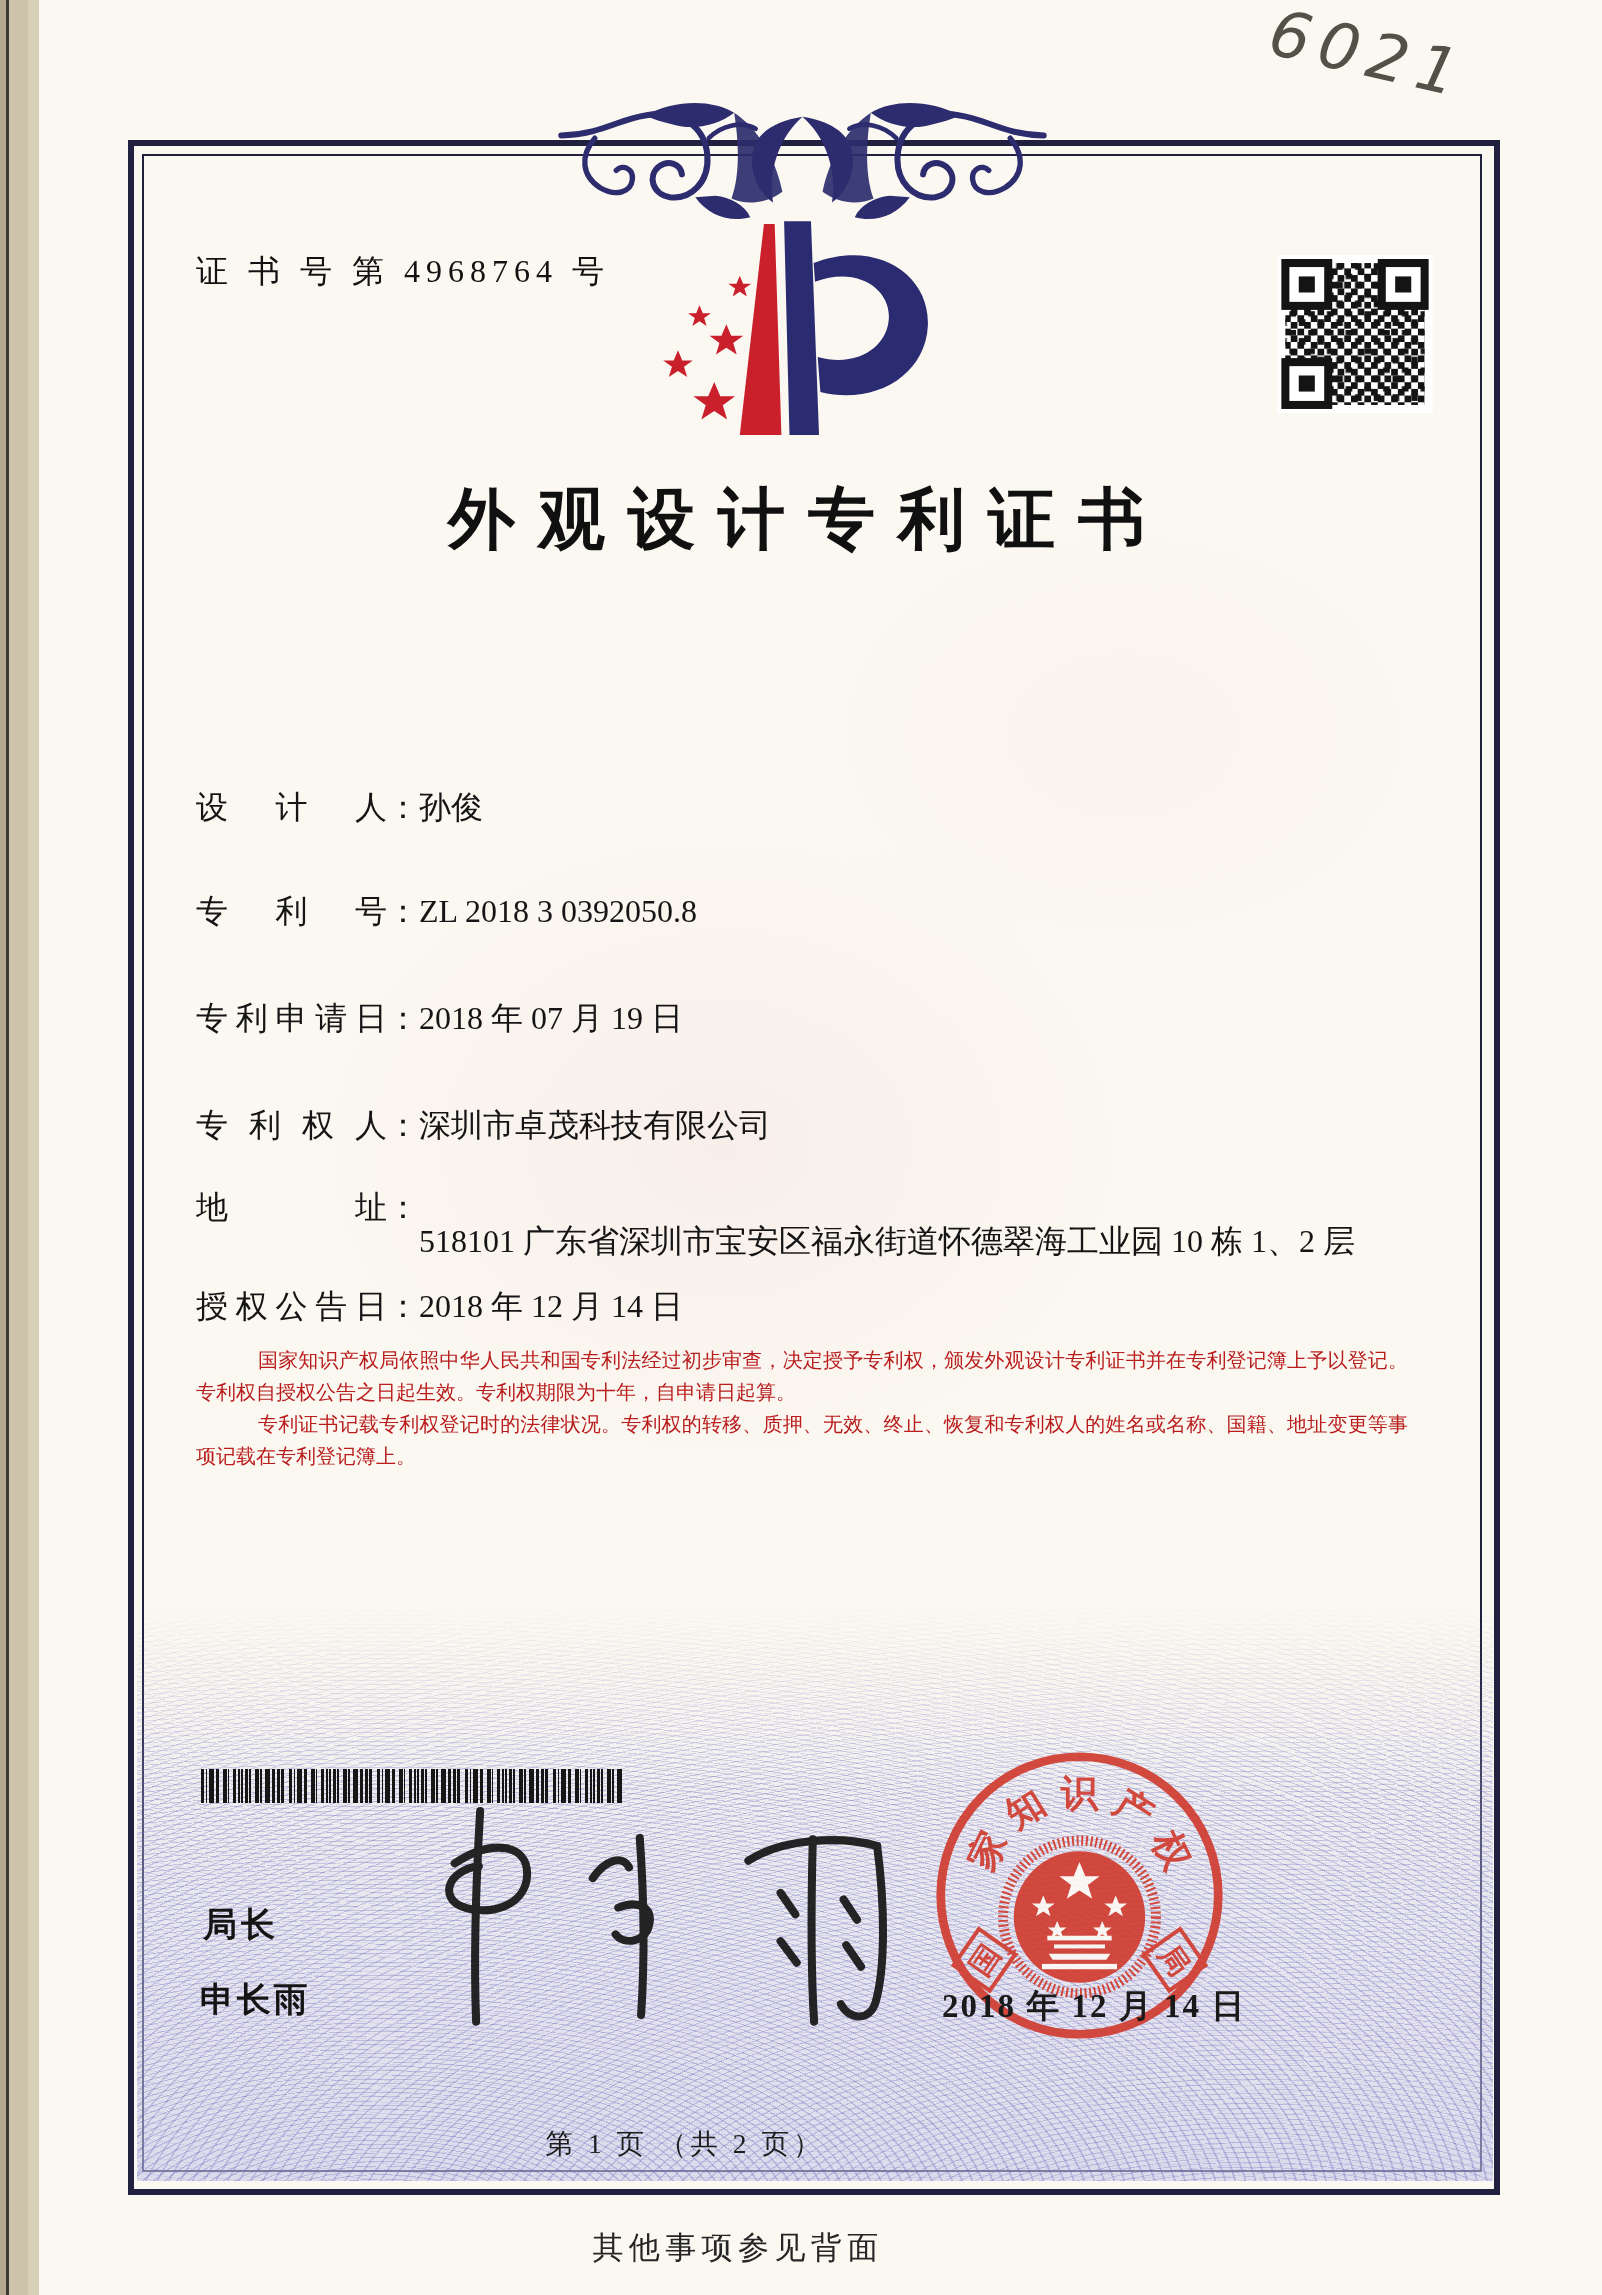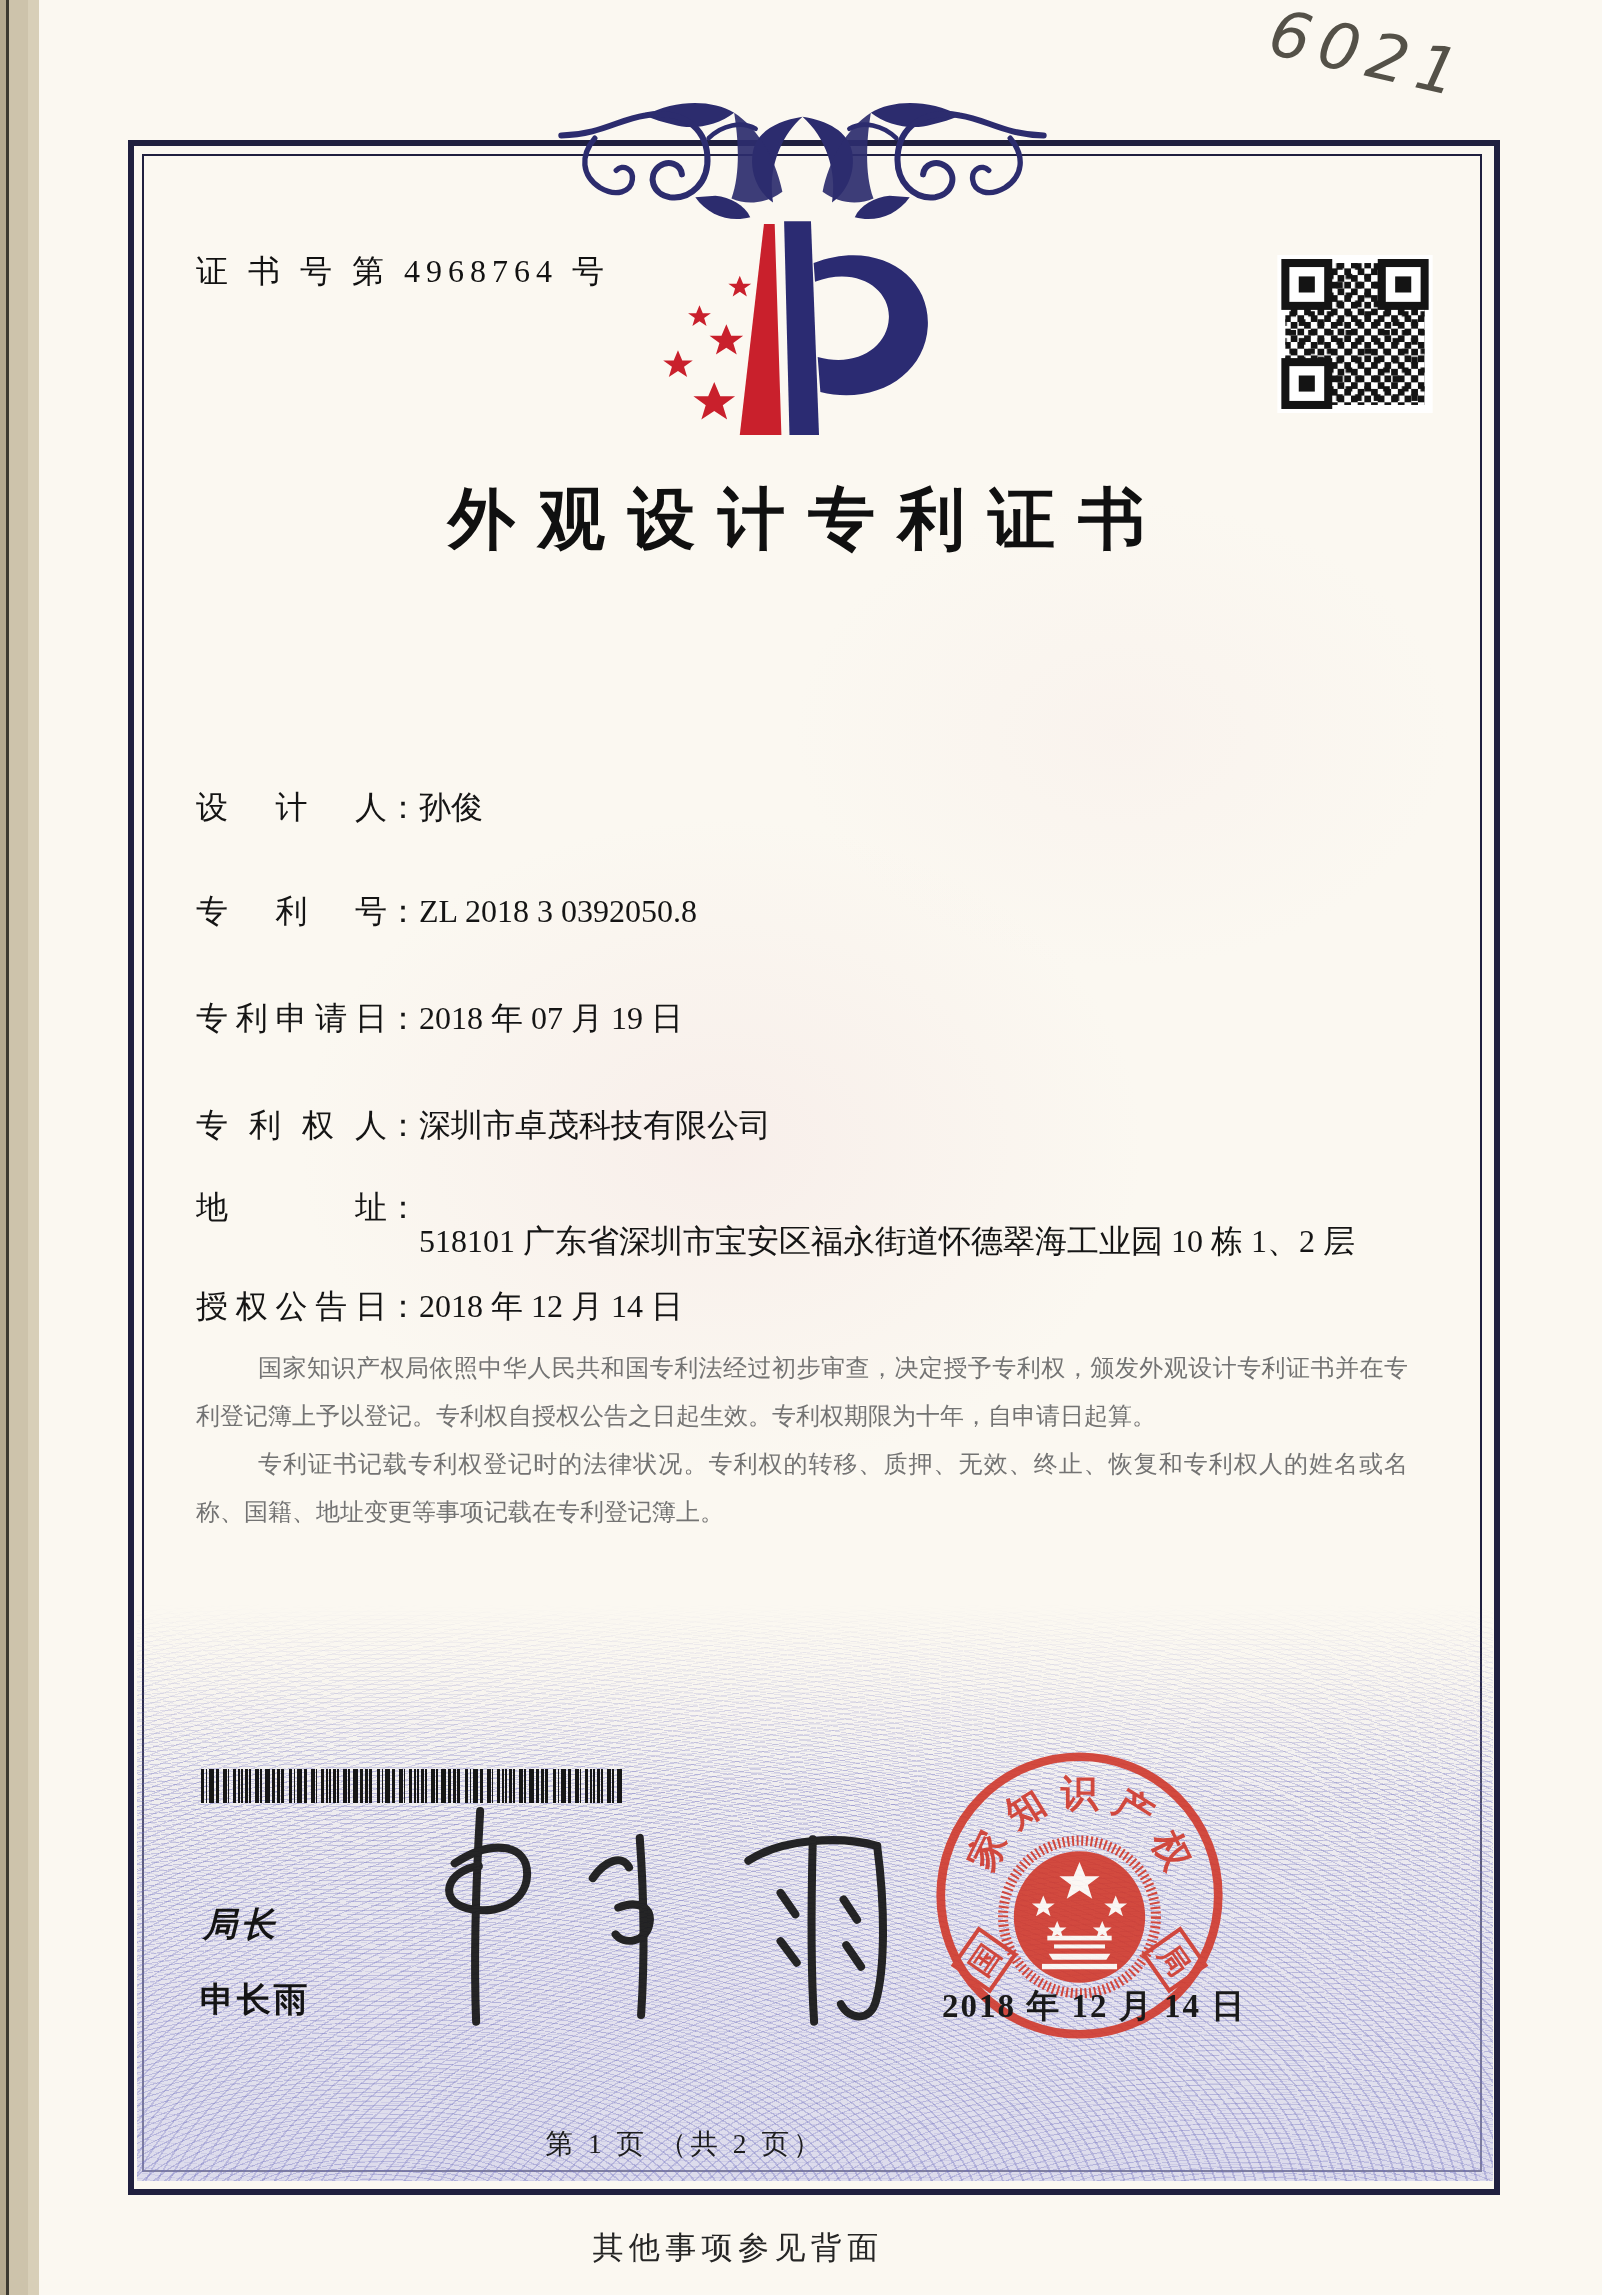--- a/index.html
+++ b/index.html
@@ -30,28 +30,28 @@
     font-style:italic;font-size:64px;color:#3d3b31;transform:rotate(13deg);letter-spacing:9.4px;opacity:.88;}
   .cert-no{left:196px;top:250px;font-size:32px;letter-spacing:6px;color:#121212;}
   .title{left:128px;top:474px;width:1360px;text-align:center;font-size:67px;font-weight:700;
     letter-spacing:23px;color:#101010;}
   .row{left:196px;font-size:32px;color:#151515;line-height:1.3;white-space:nowrap;}
   .row .lbl{display:inline-block;width:191px;text-align:justify;text-align-last:justify;
     -moz-text-align-last:justify;text-justify:inter-character;vertical-align:top;}
   .row .colon{vertical-align:top;}
   .row .val{vertical-align:top;}
   .row.addr .val{display:inline-block;white-space:normal;width:980px;line-height:44px;margin-top:32px;}
-  .paras{left:196px;top:1344px;width:1212px;font-size:24px;line-height:48px;color:#737373;
+  .paras{left:196px;top:1344px;width:1212px;font-size:20px;line-height:32px;color:#b91c1c;
     text-align:justify;font-family:"Liberation Serif","DejaVu Serif",serif;}
   .paras p{margin:0;text-indent:62px;}
   .barcode{left:201px;top:1769px;width:422px;height:34px;
     background:
       repeating-linear-gradient(90deg,#161616 0 2.7px,transparent 2.7px 4.7px,#161616 4.7px 6px,transparent 6px 10px,#161616 10px 13.4px,transparent 13.4px 15.4px,#161616 15.4px 17px,transparent 17px 22px),
       repeating-linear-gradient(90deg,#161616 0 2px,transparent 2px 8px);}
-  .director-label{left:203px;top:1902px;font-size:34px;font-weight:700;color:#141414;letter-spacing:4px;font-style:italic;}
+  .director-label{left:203px;top:1902px;font-size:34px;font-weight:700;color:#141414;letter-spacing:4px;}
   .director-name{left:200px;top:1977px;font-size:34px;font-weight:700;color:#141414;letter-spacing:2.7px;}
   .sig{left:413px;top:1799px;}
   .seal{left:928px;top:1744px;}
   .seal-date{left:942px;top:1984px;font-size:33px;font-weight:600;color:#1a1a1a;letter-spacing:2px;}
   .page-indicator{left:470px;top:2126px;width:430px;text-align:center;font-size:27.5px;color:#1d1d1d;letter-spacing:4px;}
   .back-note{left:530px;top:2227px;width:416px;text-align:center;font-size:31px;color:#252525;letter-spacing:5.4px;font-family:Liberation Mono, monospace;}
   .logo{left:639px;top:216px;}
   .qr{left:1277px;top:255px;}
   .ornament{left:554px;top:98px;}
 </style>

